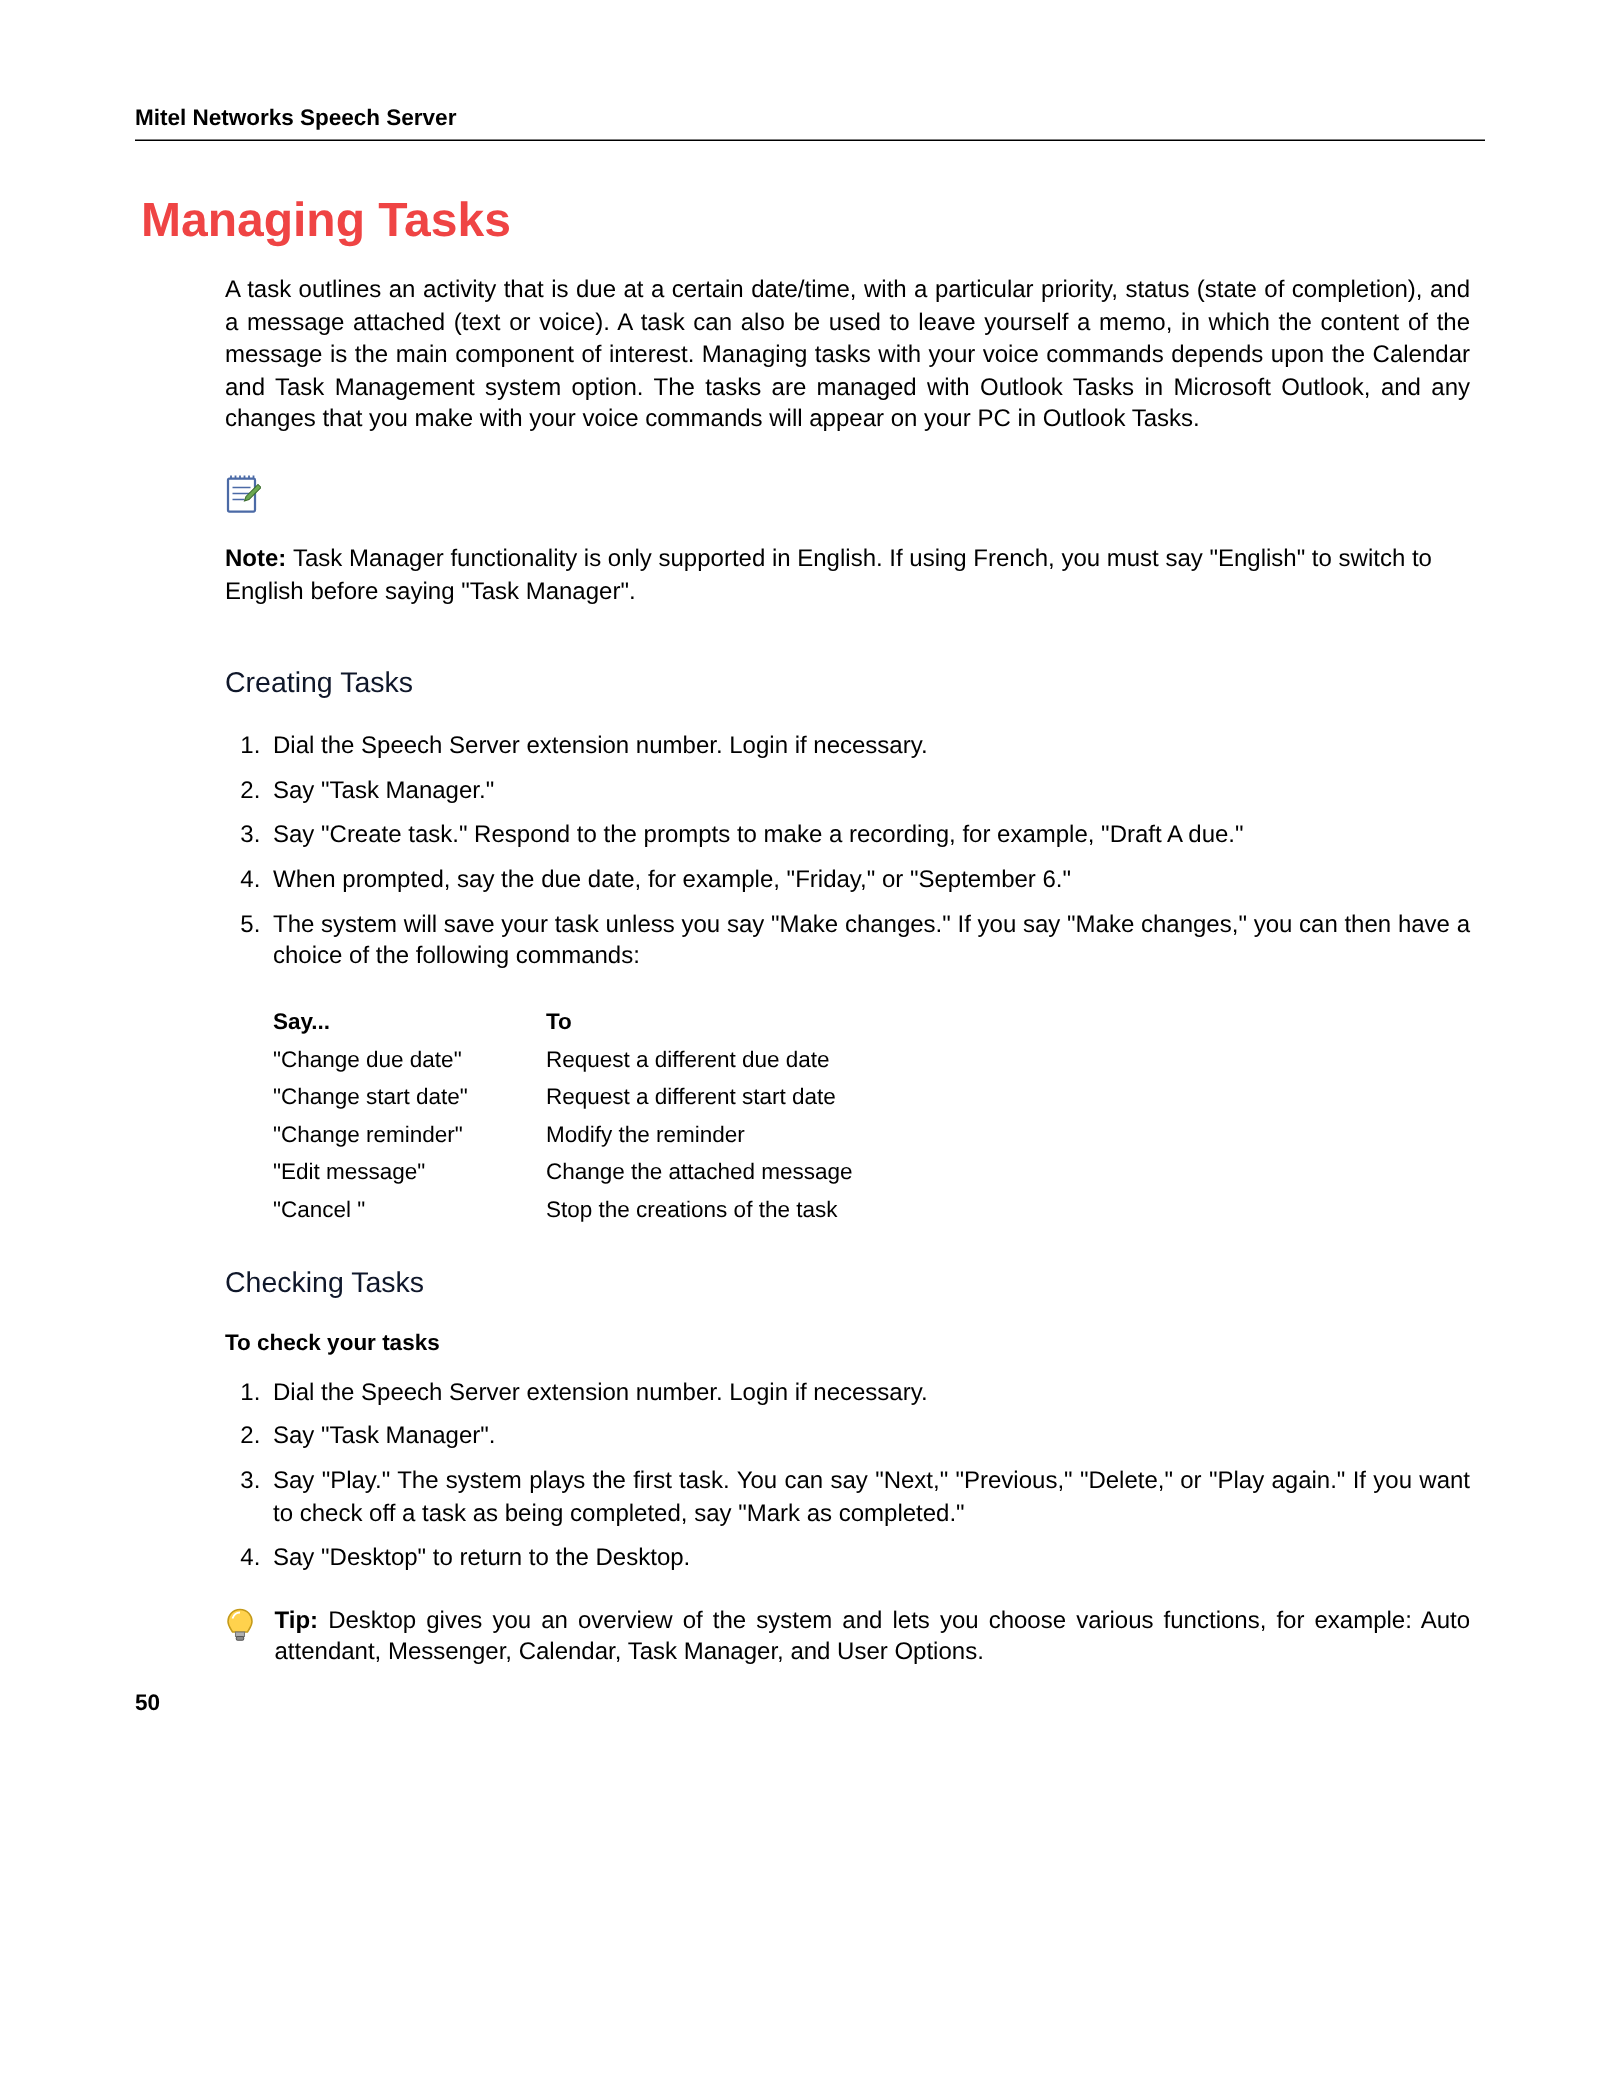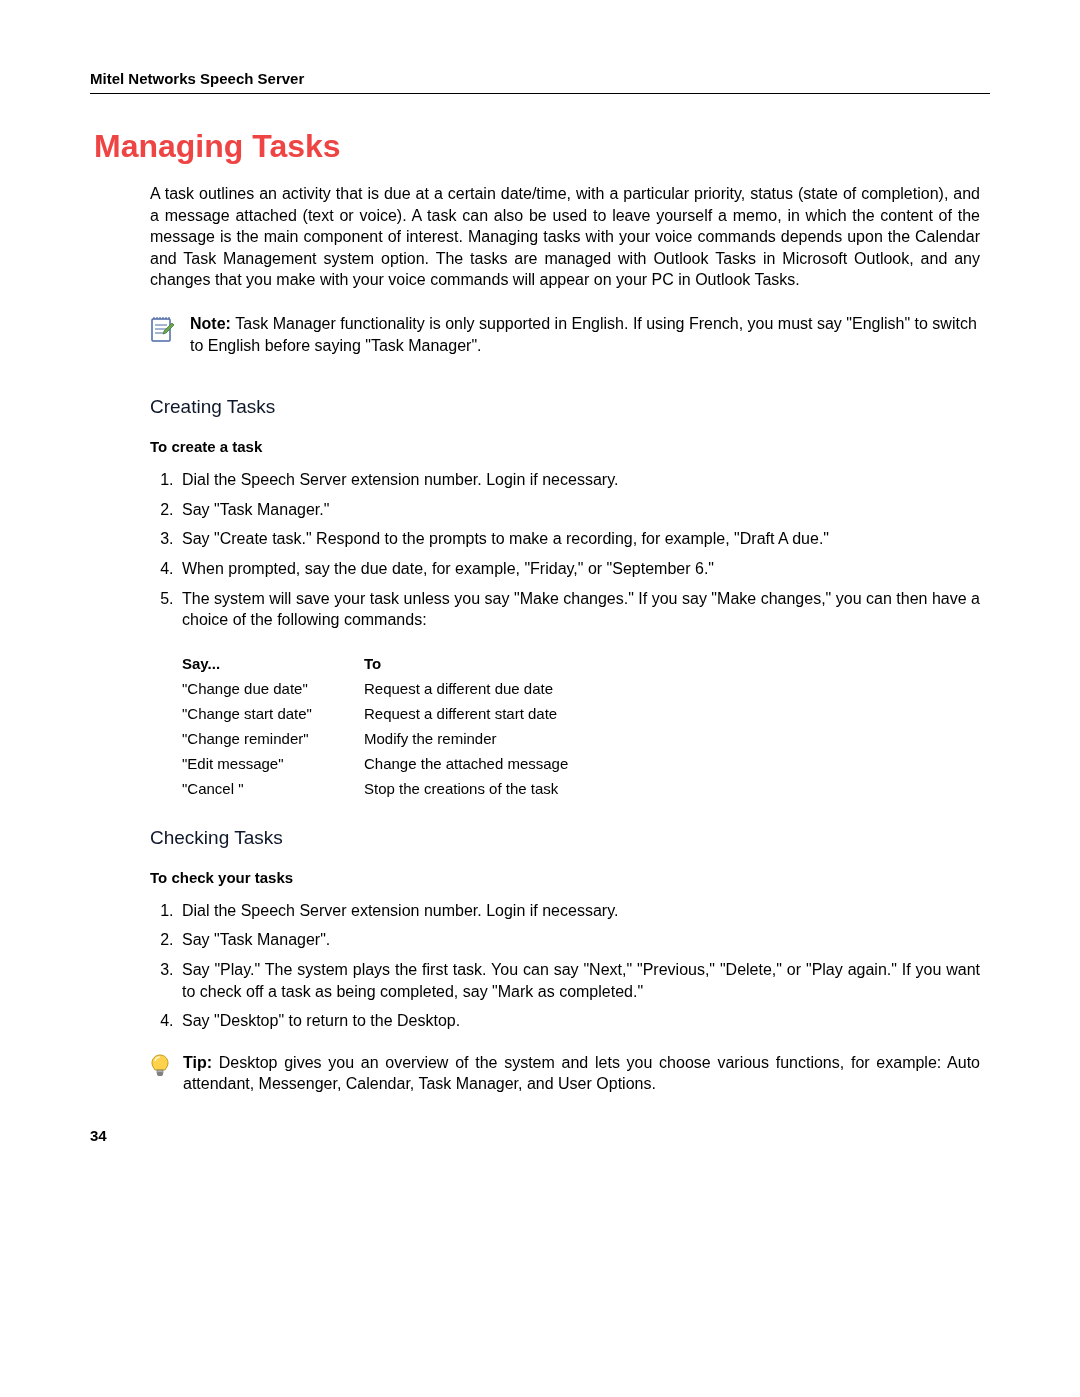--- a/index.html
+++ b/index.html
@@ -40,20 +40,21 @@
     font-size: 16px;
     line-height: 1.35;
     margin: 0 0 22px 0;
     text-align: justify;
   }
   .note-block {
     display: flex;
     align-items: flex-start;
     gap: 14px;
     margin-bottom: 40px;
+    flex-direction: column;
   }
   .note-text {
     font-size: 16px;
     line-height: 1.35;
     flex: 1;
   }
   .note-label {
     font-weight: bold;
   }
   .h2 {
@@ -149,21 +150,20 @@
           <line x1="5" y1="18" x2="13" y2="18" stroke="#4b6aa6" stroke-width="1"></line>
           <path d="M14 16 L22 8 L24 10 L16 18 L13 19 Z" fill="#6aa84f" stroke="#3b6b2f" stroke-width="0.7"></path>
         </svg>
       </span>
       <div class="note-text">
         <span class="note-label">Note: </span><span>Task Manager functionality is only supported in English. If using French, you must say "English" to switch to English before saying "Task Manager".</span>
       </div>
     </div>
 
     <div class="h2">Creating Tasks</div>
-    <div class="instr-head">To create a task</div>
 
     <ol class="steps">
       <li>Dial the Speech Server extension number. Login if necessary.</li>
       <li>Say "Task Manager."</li>
       <li>Say "Create task." Respond to the prompts to make a recording, for example, "Draft A due."</li>
       <li>When prompted, say the due date, for example, "Friday," or "September 6."</li>
       <li>The system will save your task unless you say "Make changes." If you say "Make changes," you can then have a choice of the following commands:</li>
     </ol>
 
     <table class="cmd-table">
@@ -214,14 +214,14 @@
           <path d="M5 7 C6 4 8 3 10 3" fill="none" stroke="#fff" stroke-width="1.2"></path>
         </svg>
       </span>
       <div class="tip-text">
         <span class="tip-label">Tip: </span><span>Desktop gives you an overview of the system and lets you choose various functions, for example: Auto attendant, Messenger, Calendar, Task Manager, and User Options.</span>
       </div>
     </div>
 
   </div>
 
-  <div class="page-number">34</div>
+  <div class="page-number">50</div>
 </div>
 
 </body></html>

